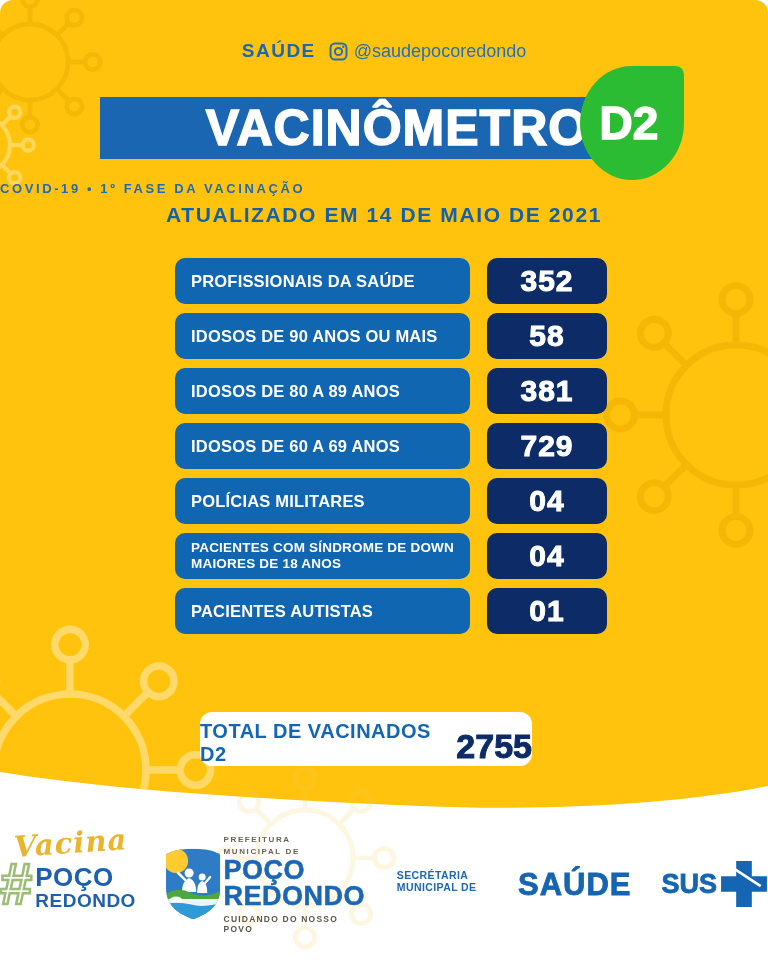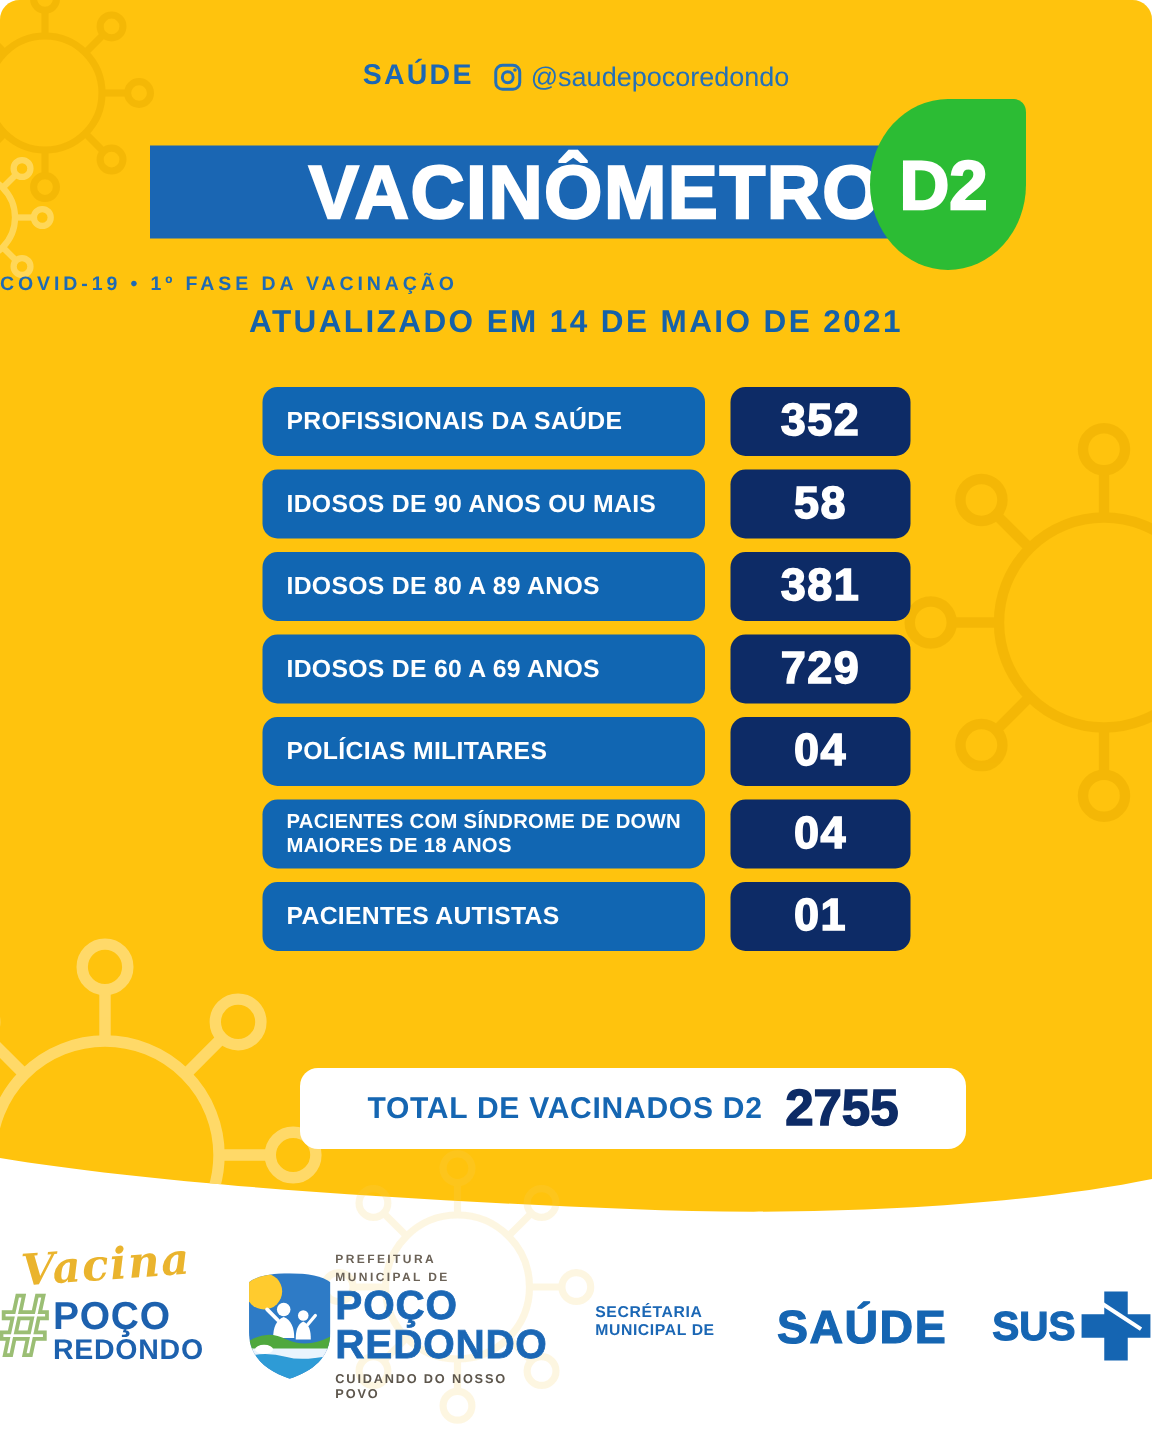--- a/index.html
+++ b/index.html
@@ -30,22 +30,22 @@
   .rows{position:absolute;top:258px;left:175px;width:432px;z-index:3;display:flex;flex-direction:column;gap:9px;}
   .row{display:flex;height:46px;}
   .pill-label{width:295px;background:#1166B2;border-radius:10px;color:#fff;font-weight:bold;font-size:16.5px;
               display:flex;align-items:center;padding:0 10px 0 16px;box-sizing:border-box;letter-spacing:.2px;}
   .pill-label.small{font-size:13.5px;line-height:1.2;}
   .pill-value{margin-left:auto;width:120px;background:#0D2B66;border-radius:10px;color:#fff;font-weight:bold;
               font-size:30px;display:flex;align-items:center;justify-content:center;
               -webkit-text-stroke:1px #fff;letter-spacing:1px;}
 
   
-  .total{position:absolute;top:712px;left:200px;width:444px;height:54px;background:#fff;border-radius:12px;z-index:3;
-         display:flex;align-items:center;justify-content:center;gap:15px;}
+  .total{position:absolute;top:712px;left:200px;width:332px;height:54px;background:#fff;border-radius:12px;z-index:3;
+         display:flex;align-items:flex-end;justify-content:center;gap:15px;}
   .total-label{color:#1566B2;font-weight:bold;font-size:20px;letter-spacing:.5px;}
   .total-value{color:#0D2B66;font-weight:bold;font-size:34px;-webkit-text-stroke:1px #0D2B66;}
 
   
   .footer{position:absolute;left:0;right:0;bottom:0;height:152px;z-index:3;
           display:flex;align-items:center;justify-content:center;gap:30px;}
   .campaign{position:relative;width:152px;height:112px;}
   .vacina{position:absolute;top:-2px;left:14px;font-family:"DejaVu Serif",serif;font-style:italic;font-weight:bold;
           color:#EAB42D;font-size:29px;transform:rotate(-4deg);letter-spacing:1px;}
   .hash-row{position:absolute;top:28px;left:0;display:flex;align-items:flex-start;}

